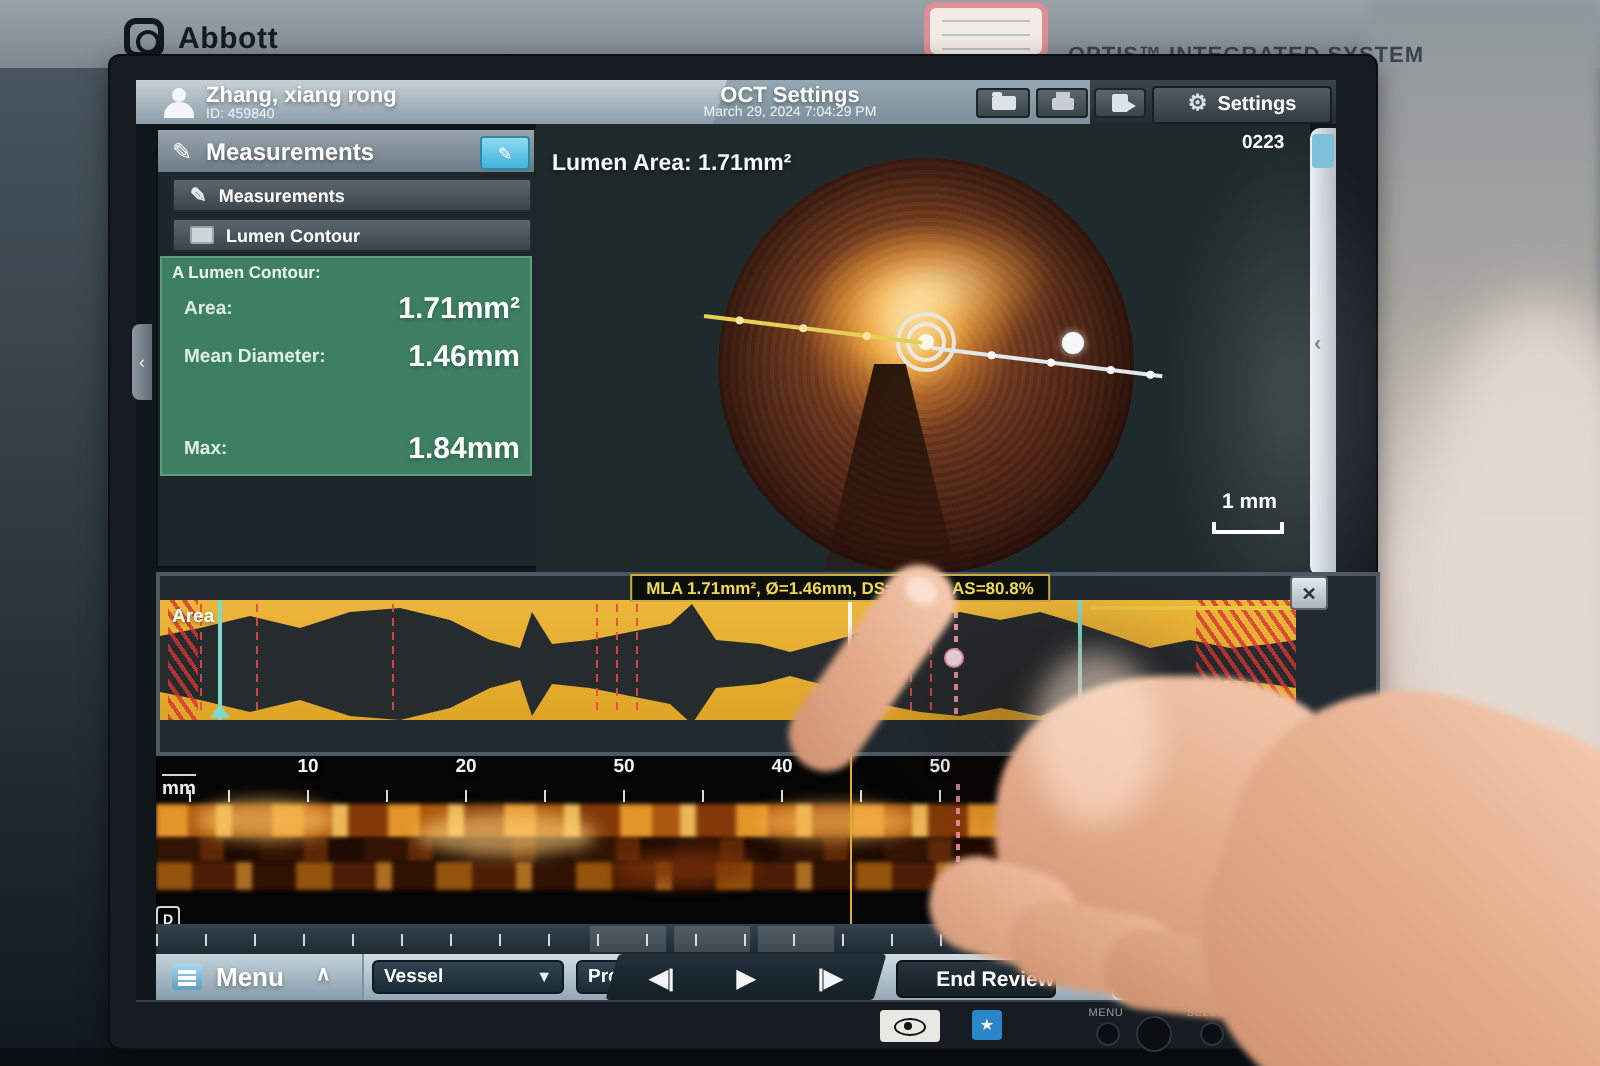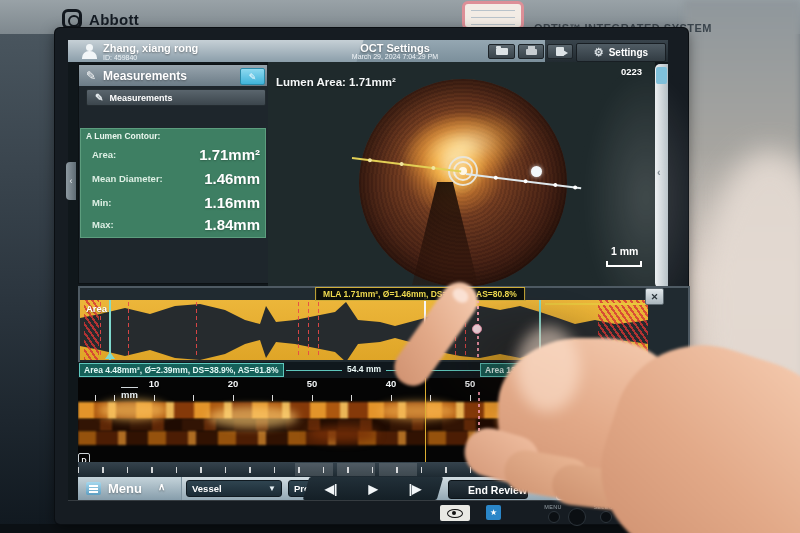--- a/index.html
+++ b/index.html
@@ -123,21 +123,21 @@
   .tri-up{width:0;height:0;border-left:5px solid transparent;border-right:5px solid transparent;border-bottom:7px solid #7fd9cd;}
   .yline{left:545px;top:303px;width:103px;height:2px;background:#e8c63e;}
   .annrow{left:78px;top:362px;width:612px;height:16px;background:#10181d;}
   .annchip{position:absolute;top:1px;font-size:8.5px;font-weight:bold;color:#e2f8f5;background:#156059;
            border:1px solid #5ec7bd;padding:1px 4px;white-space:nowrap;}
   .spanline{position:absolute;left:208px;top:8px;width:196px;height:1px;background:#5ec7bd;}
   .spanlbl{position:absolute;left:264px;top:2px;font-size:8.5px;font-weight:bold;color:#ecfaf8;background:#10181d;padding:0 5px;}
   
   .longi{left:78px;top:378px;width:612px;height:84px;background:#050505;overflow:hidden;}
   .ruler-num{position:absolute;top:0;font-size:9.5px;font-weight:bold;color:#f2f5f6;text-shadow:0 1px 2px rgba(0,0,0,.8);transform:translateX(-50%);}
-  .ruler-unit{position:absolute;left:3px;top:9px;font-size:9.5px;font-weight:bold;color:#e8eef0;border-top:1px solid #cfd6da;padding-top:1px;margin-left:40px;}
+  .ruler-unit{position:absolute;left:3px;top:9px;font-size:9.5px;font-weight:bold;color:#e8eef0;border-top:1px solid #cfd6da;padding-top:1px;}
   .ruler-ticks{position:absolute;left:0;top:17px;width:612px;height:6px;
                background:repeating-linear-gradient(90deg,rgba(255,255,255,.85) 0 1px,transparent 1px 39.5px);
                background-position:36px 0;}
   .lband1{position:absolute;left:0;top:24px;width:612px;height:17px;opacity:.95;filter:blur(1px);
           background:repeating-linear-gradient(90deg,#ef9c2c 0 16px,#b55c10 16px 30px,#f7c05c 30px 38px,#8c3c0a 38px 58px);}
   .lband2{position:absolute;left:0;top:41px;width:612px;height:12px;opacity:.85;filter:blur(1px);
           background:repeating-linear-gradient(90deg,#3a1704 0 22px,#6e2e08 22px 34px,#240d02 34px 52px);}
   .lband3{position:absolute;left:0;top:53px;width:612px;height:14px;opacity:.8;filter:blur(1px);
           background:repeating-linear-gradient(90deg,#b9660f 0 18px,#5e2404 18px 40px,#d8862a 40px 48px,#3c1602 48px 70px);}
   .lblob{position:absolute;border-radius:50%;filter:blur(4px);}
@@ -262,33 +262,33 @@
     <span class="ttl">Measurements</span>
   </div>
   <span class="abs mp-pencil">✎</span>
   <div class="abs mp-bluebtn">
       <span>✎</span>
     </div>
   <div class="abs mp-row" style="top:89px;">
     <span class="gl">✎</span>
     <span>Measurements</span>
   </div>
+  <div class="abs mp-row" style="top:109px;">
+    <span class="contour-ic"></span>
+    <span>Lumen Contour</span>
+  </div>
   <div class="abs gpanel"></div>
   <div class="abs gp-head">A Lumen Contour:</div>
   <div class="abs gp-row" style="top:142px;">
     <span class="gp-label">Area:</span>
     <span class="gp-val">1.71mm²</span>
   </div>
   <div class="abs gp-row" style="top:166px;">
     <span class="gp-label">Mean Diameter:</span>
     <span class="gp-val">1.46mm</span>
-  </div>
-  <div class="abs gp-row" style="top:190px;">
-    <span class="gp-label">Min:</span>
-    <span class="gp-val">1.16mm</span>
   </div>
   <div class="abs gp-row" style="top:212px;">
     <span class="gp-label">Max:</span>
     <span class="gp-val">1.84mm</span>
   </div>
   <div class="abs mp-tab">
       <span>‹</span>
     </div>
 
   <div class="abs octarea"></div>
@@ -340,26 +340,20 @@
   <div class="abs m-white"></div>
   <div class="abs m-pink"></div>
   <div class="abs m-handle"></div>
   <div class="abs m-teal" style="left:539px;"></div>
   <div class="abs tri-up" style="left:535px;top:352px;"></div>
   <div class="abs area-lbl">Area</div>
   <div class="abs mla-chip">MLA 1.71mm², Ø=1.46mm, DS=55.1%, AS=80.8%</div>
   <div class="abs close-btn">
       <span>✕</span>
     </div>
-  <div class="abs annrow">
-    <span class="annchip" style="left:1px;">Area 4.48mm², Ø=2.39mm, DS=38.9%, AS=61.8%</span>
-    <span class="spanline"></span>
-    <span class="spanlbl">54.4 mm</span>
-    <span class="annchip" style="left:402px;">Area 13.37mm², Ø</span>
-  </div>
 
   <div class="abs longi">
     <div class="lband1"></div>
     <div class="lband2"></div>
     <div class="lband3"></div>
     <div class="lblob" style="left:20px;top:22px;width:70px;height:20px;background:rgba(250,190,90,.7);"></div>
     <div class="lblob" style="left:130px;top:28px;width:90px;height:22px;background:rgba(255,210,120,.6);"></div>
     <div class="lblob" style="left:300px;top:24px;width:80px;height:18px;background:rgba(248,180,80,.65);"></div>
     <div class="lblob" style="left:420px;top:26px;width:110px;height:26px;background:rgba(255,200,100,.6);"></div>
     <div class="lblob" style="left:230px;top:48px;width:70px;height:16px;background:rgba(120,48,8,.8);"></div>

